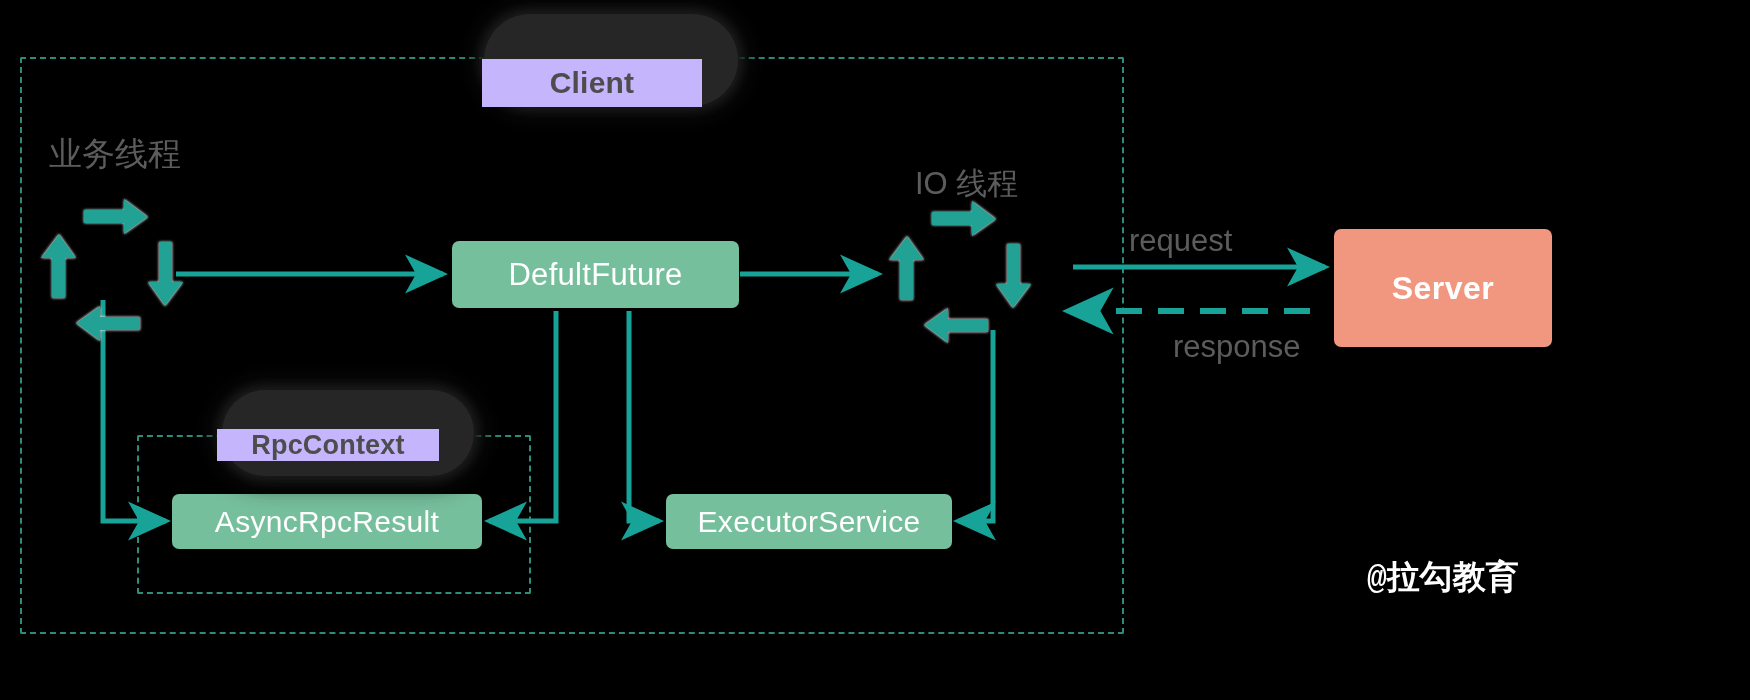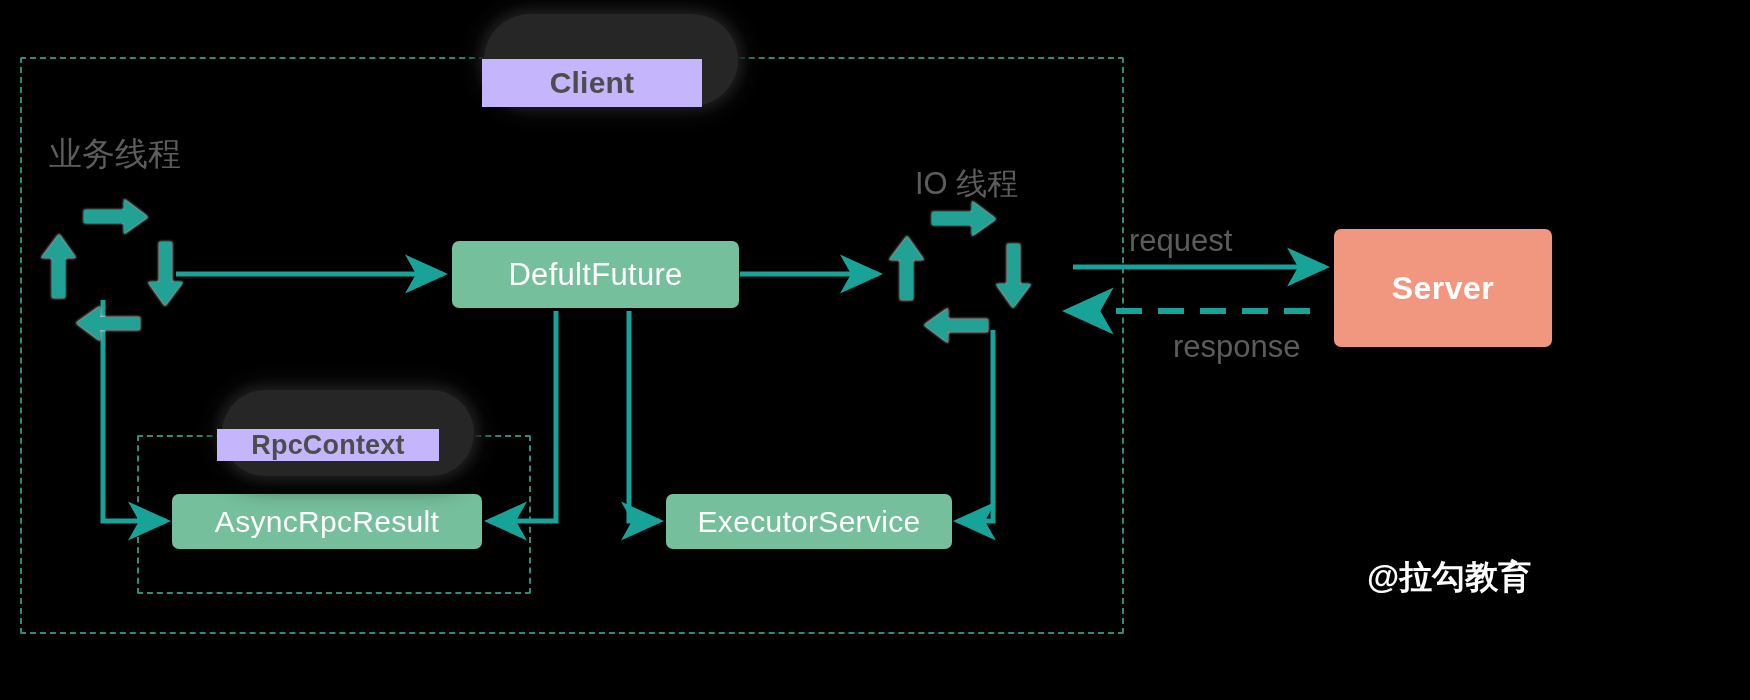--- a/index.html
+++ b/index.html
@@ -147,15 +147,15 @@
     </div>
   </div>
 
   <div class="pill" style="left:222px;top:390px;width:252px;height:86px;">
     <div class="backdrop"></div>
     <div class="plate" style="left:-5px;top:19px;width:222px;height:32px;font-size:27px;">
       <span>RpcContext</span>
     </div>
   </div>
 
-  <div class="wmark" style="left:1367px;top:555px;font-size:33px;">@拉勾教育</div>
+  <div class="wmark" style="left:1367px;top:555px;font-size:33px;font-family:Liberation Mono, monospace;">@拉勾教育</div>
 
 </div>
 
 </body></html>

